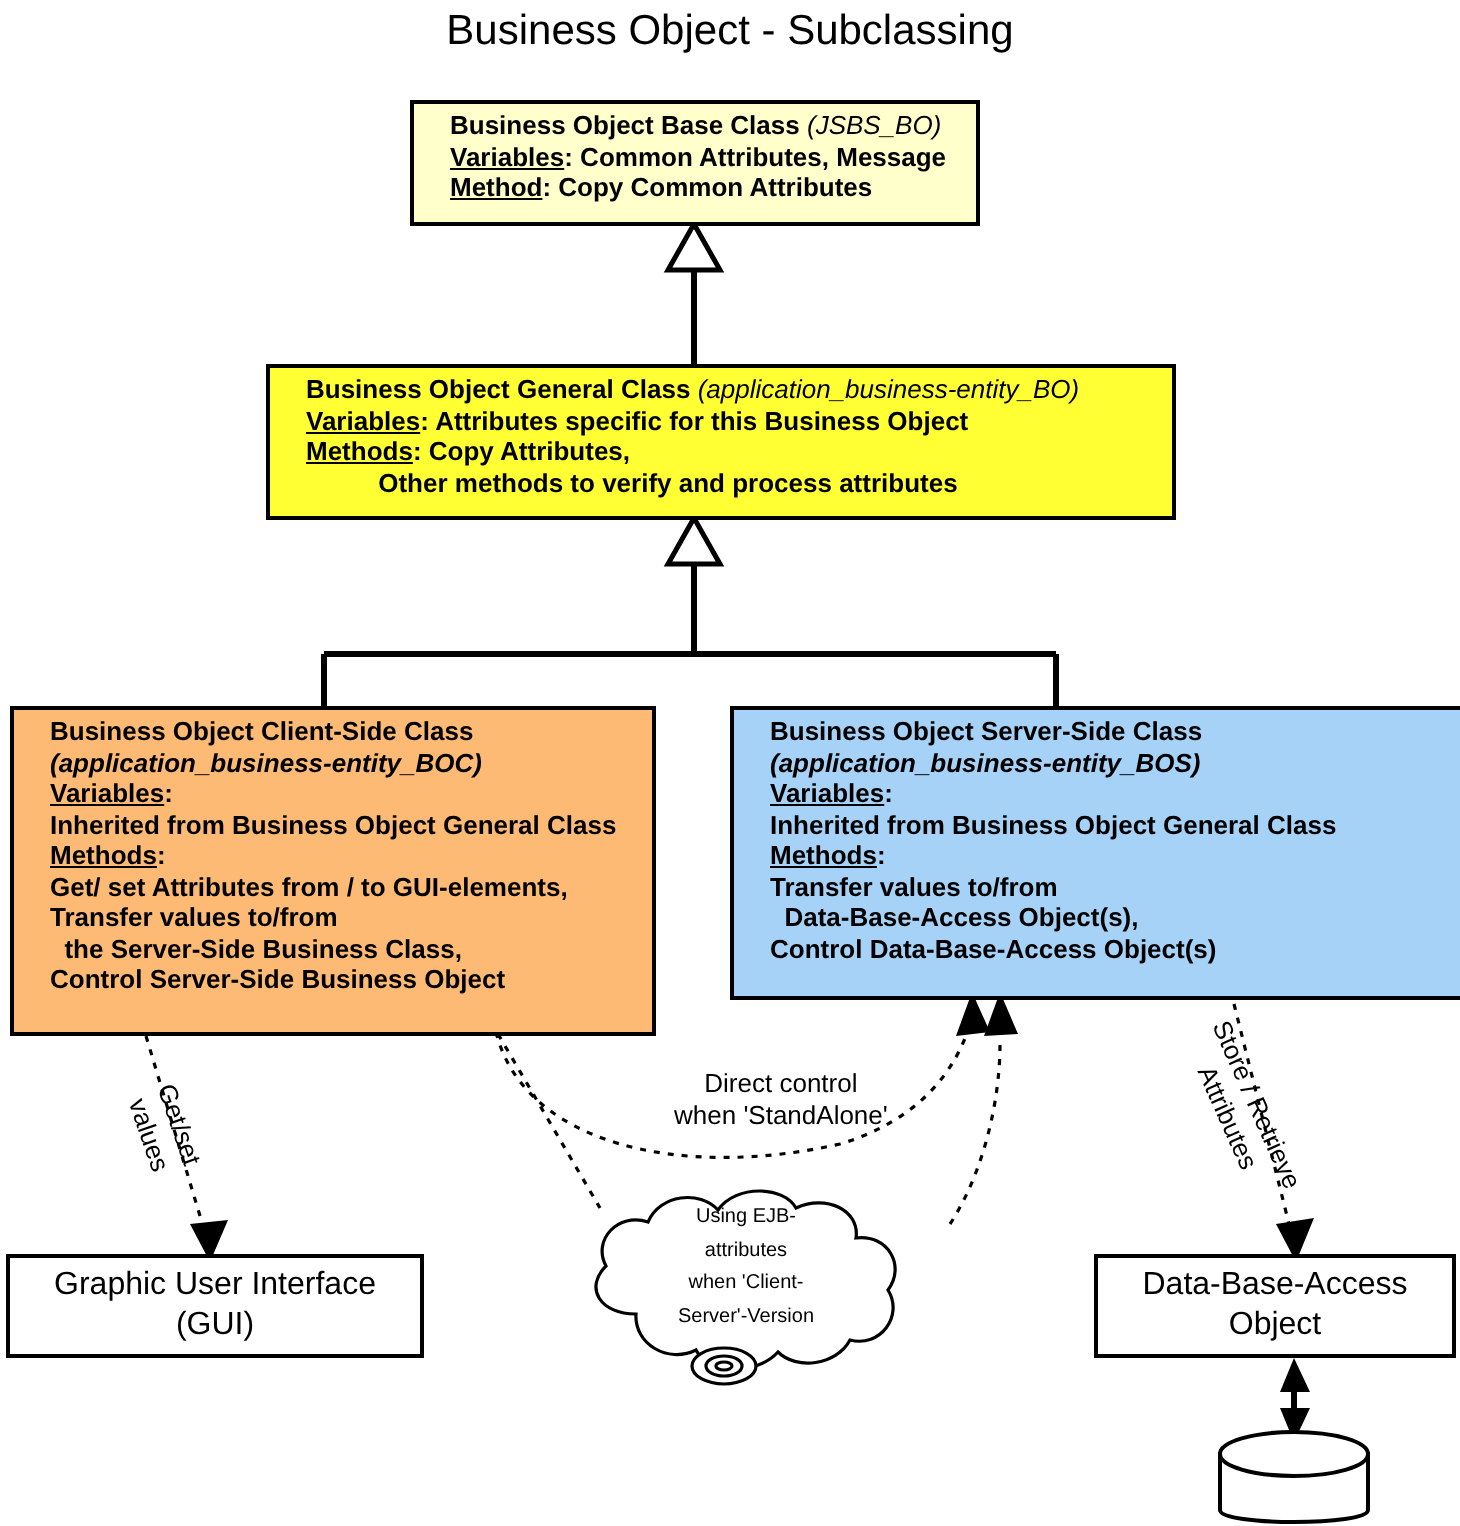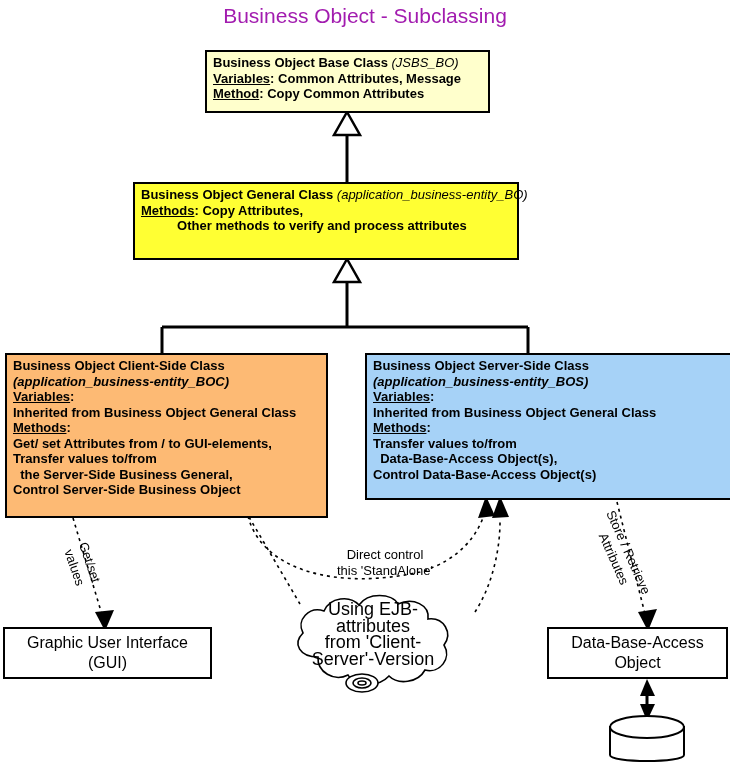--- a/index.html
+++ b/index.html
@@ -24,21 +24,21 @@
     height: 763px;
     pointer-events: none;
   }
   .node {
     position: absolute;
     box-sizing: border-box;
     border: 2px solid #000000;
     z-index: 5;
   }
   .cls {
-    padding: 3px 5px 4px 6px;
+    padding: 3px 5px 4px 18px;
     line-height: 15.5px;
     font-size: 13px;
     color: #000000;
   }
   .cls .ttl {
     font-weight: bold;
     white-space: nowrap;
   }
   .cls .pkg {
     font-style: italic;
@@ -62,21 +62,21 @@
     color: #000000;
     background: #ffffff;
   }
   #title {
     position: absolute;
     left: 0;
     top: 4px;
     width: 730px;
     text-align: center;
     font-size: 21px;
-    color: #a21caf;
+    color: #000000;
     z-index: 6;
   }
   .edge-label {
     position: absolute;
     font-size: 13px;
     line-height: 16px;
     color: #000000;
     white-space: nowrap;
     z-index: 7;
   }
@@ -86,21 +86,21 @@
     text-align: center;
   }
   .rot-store {
     transform: rotate(66deg);
     transform-origin: left top;
     text-align: center;
   }
   .cloud-text {
     position: absolute;
     text-align: center;
-    font-size: 18px;
+    font-size: 10px;
     line-height: 16.5px;
     color: #000000;
     z-index: 7;
   }
 </style>
 </head>
 <body>
 
 <div id="canvas">
 
@@ -181,35 +181,36 @@
       <ellipse cx="647" cy="727" rx="37" ry="11" fill="#ffffff" stroke="#000" stroke-width="2"></ellipse>
     </g>
   </svg>
 
   <div class="node cls" style="left:205px; top:50px; width:285px; height:63px; background:#ffffcc;">
     <div class="ttl"><span>Business Object Base Class</span> <span class="pkg">(JSBS_BO)</span></div>
     <div class="ln"><span class="sec">Variables</span><span>: Common Attributes, Message</span></div>
     <div class="ln"><span class="sec">Method</span><span>: Copy Common Attributes</span></div>
   </div>
 
-  <div class="node cls" style="left:133px; top:182px; width:386px; height:78px; background:#ffff33;">
+  <div class="node cls" style="left:133px; top:182px; width:455px; height:78px; background:#ffff33;">
     <div class="ttl"><span>Business Object General Class</span> <span class="pkg">(application_business-entity_BO)</span></div>
+    <div class="ln"><span class="sec">Variables</span><span>: Attributes specific for this Business Object</span></div>
     <div class="ln"><span class="sec">Methods</span><span>: Copy Attributes,</span></div>
     <div class="ln">          Other methods to verify and process attributes</div>
   </div>
 
   <div class="node cls" style="left:5px; top:353px; width:323px; height:165px; background:#fdba74;">
     <div class="ttl">Business Object Client-Side Class</div>
     <div class="ln pkg">(application_business-entity_BOC)</div>
     <div class="ln"><span class="sec">Variables</span><span>:</span></div>
     <div class="ln">Inherited from Business Object General Class</div>
     <div class="ln"><span class="sec">Methods</span><span>:</span></div>
     <div class="ln">Get/ set Attributes from / to GUI-elements,</div>
     <div class="ln">Transfer values to/from</div>
-    <div class="ln">  the Server-Side Business General,</div>
+    <div class="ln">  the Server-Side Business Class,</div>
     <div class="ln">Control Server-Side Business Object</div>
   </div>
 
   <div class="node cls" style="left:365px; top:353px; width:374px; height:147px; background:#a6d2f7;">
     <div class="ttl">Business Object Server-Side Class</div>
     <div class="ln pkg">(application_business-entity_BOS)</div>
     <div class="ln"><span class="sec">Variables</span><span>:</span></div>
     <div class="ln">Inherited from Business Object General Class</div>
     <div class="ln"><span class="sec">Methods</span><span>:</span></div>
     <div class="ln">Transfer values to/from</div>
@@ -225,30 +226,30 @@
   <div class="node plain" style="left:547px; top:627px; width:181px; height:52px;">
     <div>Data-Base-Access</div>
     <div>Object</div>
   </div>
 
   <div class="edge-label rot-getset" style="left:90px; top:540px;">
     <div>Get/set</div>
     <div>values</div>
   </div>
 
-  <div class="edge-label" style="left:337px; top:547px; text-align:center;">
+  <div class="edge-label" style="left:337px; top:534px; text-align:center;">
     <div>Direct control</div>
-    <div>this 'StandAlone'</div>
+    <div>when 'StandAlone'</div>
   </div>
 
   <div class="edge-label rot-store" style="left:617px; top:508px;">
     <div>Store / Retrieve</div>
     <div>Attributes</div>
   </div>
 
   <div class="cloud-text" style="left:304px; top:601px; width:138px;">
     <div>Using EJB-</div>
     <div>attributes</div>
-    <div>from 'Client-</div>
+    <div>when 'Client-</div>
     <div>Server'-Version</div>
   </div>
 
 </div>
 
 </body></html>

